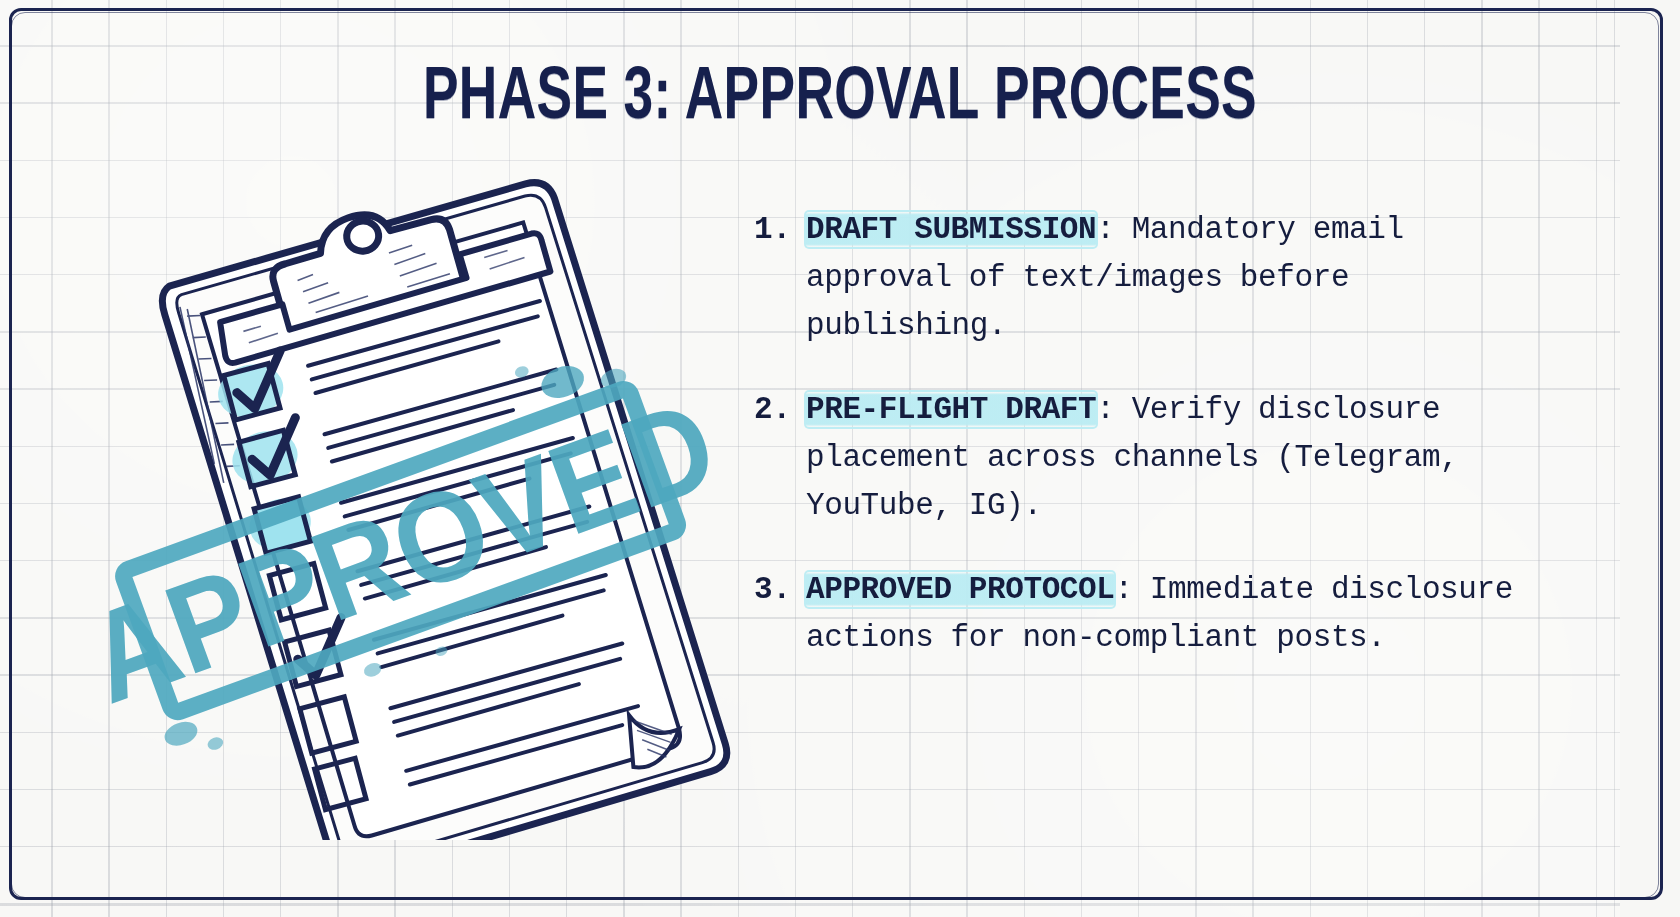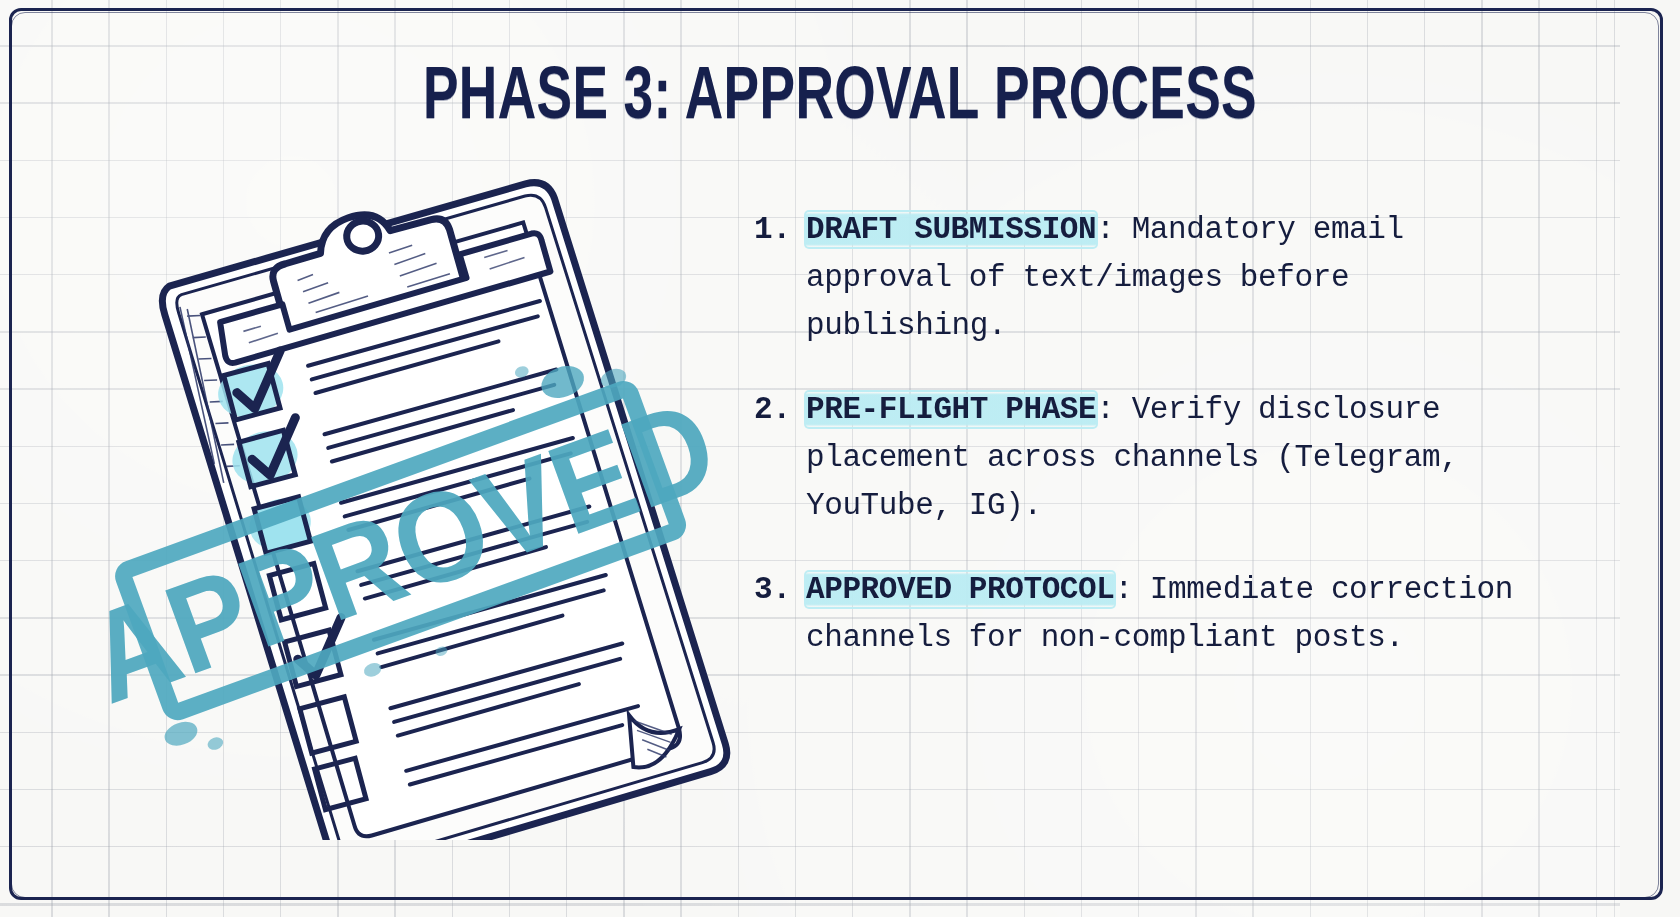--- a/index.html
+++ b/index.html
@@ -223,22 +223,22 @@
 
   <div id="items">
 
     <div class="item">
       <div class="num">1.</div>
       <div class="body"><span class="lbl">DRAFT SUBMISSION</span><span>:</span><span> Mandatory email approval of text/images before publishing.</span></div>
     </div>
 
     <div class="item">
       <div class="num">2.</div>
-      <div class="body"><span class="lbl">PRE-FLIGHT PHASE</span><span>:</span><span> Verify disclosure placement across channels (Telegram, YouTube, IG).</span></div>
+      <div class="body"><span class="lbl">PRE-FLIGHT DRAFT</span><span>:</span><span> Verify disclosure placement across channels (Telegram, YouTube, IG).</span></div>
     </div>
 
     <div class="item">
       <div class="num">3.</div>
-      <div class="body"><span class="lbl">APPROVED PROTOCOL</span><span>:</span><span> Immediate correction channels for non-compliant posts.</span></div>
+      <div class="body"><span class="lbl">APPROVED PROTOCOL</span><span>:</span><span> Immediate disclosure actions for non-compliant posts.</span></div>
     </div>
 
   </div>
 </div>
 
 </body></html>

